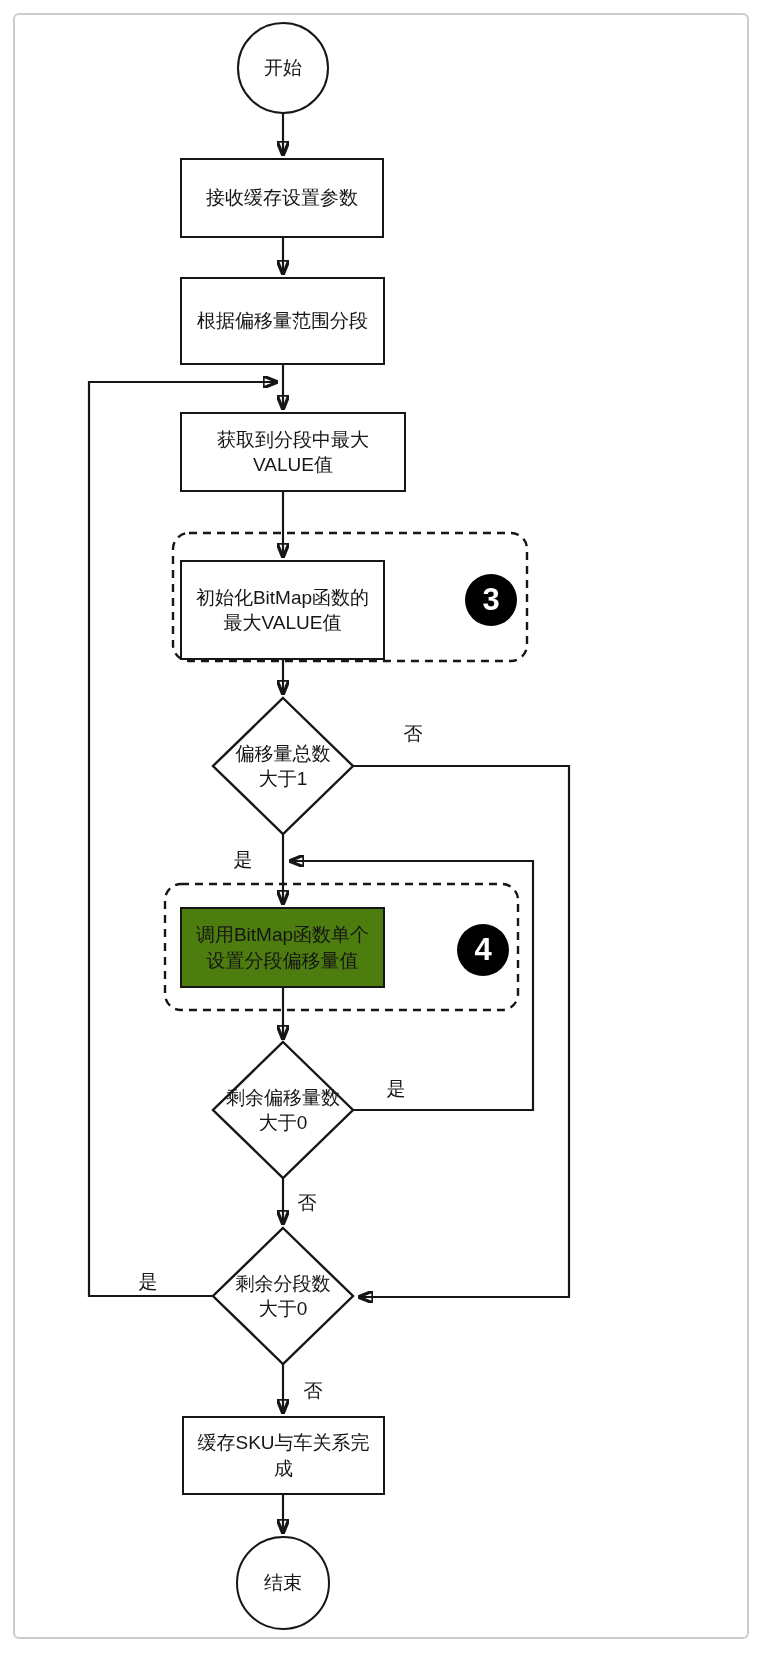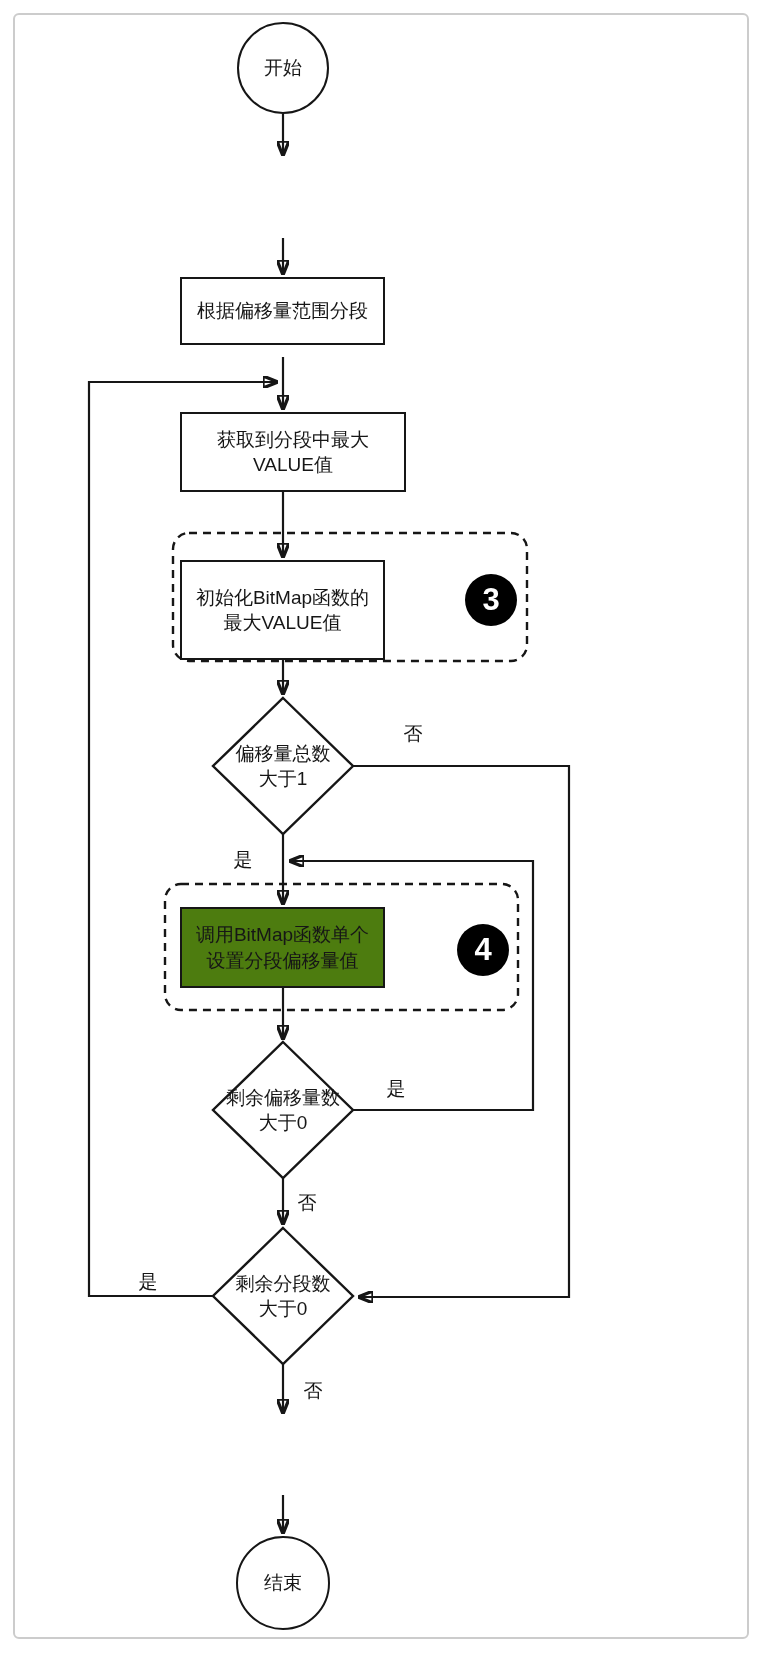--- a/index.html
+++ b/index.html
@@ -54,23 +54,26 @@
 
     <path d="M353 766 H569 V1297 H358" marker-end="url(#arrow)"></path>
     <path d="M353 1110 H533 V861 H289" marker-end="url(#arrow)"></path>
     <path d="M213 1296 H89 V382 H278" marker-end="url(#arrow)"></path>
   </svg>
 
   <div class="node circlen" style="left:237px;top:22px;width:92px;height:92px">
     <span class="ntext">开始</span>
   </div>
 
+  <div class="node rectn" style="left:180px;top:158px;width:204px;height:80px">
+    <span class="ntext">接收缓存设置参数</span>
+  </div>
 
 
-  <div class="node rectn" style="left:180px;top:277px;width:205px;height:68px">
+  <div class="node rectn" style="left:180px;top:277px;width:205px;height:88px">
     <span class="ntext">根据偏移量范围分段</span>
   </div>
 
   <div class="node rectn" style="left:180px;top:412px;width:226px;height:80px">
     <span class="ntext">获取到分段中最大
 VALUE值</span>
   </div>
 
   <div class="node rectn" style="left:180px;top:560px;width:205px;height:100px">
     <span class="ntext">初始化BitMap函数的
@@ -111,18 +114,22 @@
   <div class="node diamond" style="left:211px;top:1226px;width:144px;height:140px">
     <svg width="144" height="140" viewBox="0 0 144 140">
       <polygon points="72,2 142,70 72,138 2,70" fill="#ffffff" stroke="#161616" stroke-width="2.4"></polygon>
     </svg>
     <span class="ntext">剩余分段数
 大于0</span>
   </div>
   <div class="elabel" style="left:131px;top:1269px">是</div>
   <div class="elabel" style="left:296px;top:1378px">否</div>
 
+  <div class="node rectn" style="left:182px;top:1416px;width:203px;height:79px">
+    <span class="ntext">缓存SKU与车关系完
+成</span>
+  </div>
 
   <div class="node circlen" style="left:236px;top:1536px;width:94px;height:94px">
     <span class="ntext">结束</span>
   </div>
 
 </div>
 
 </body></html>

